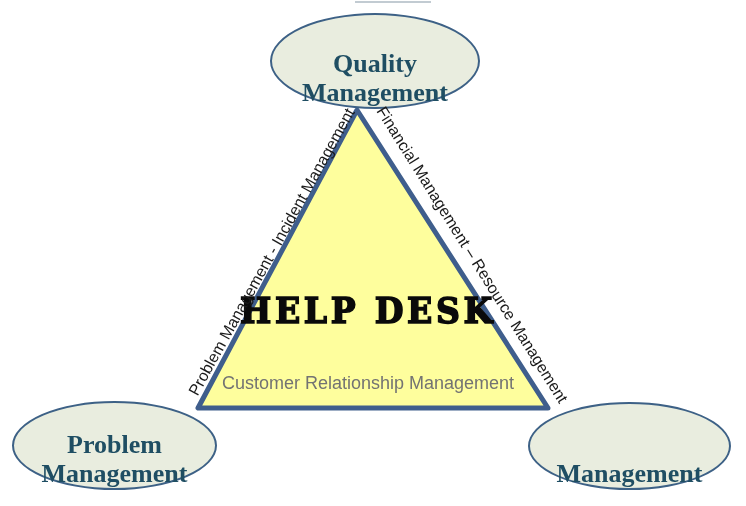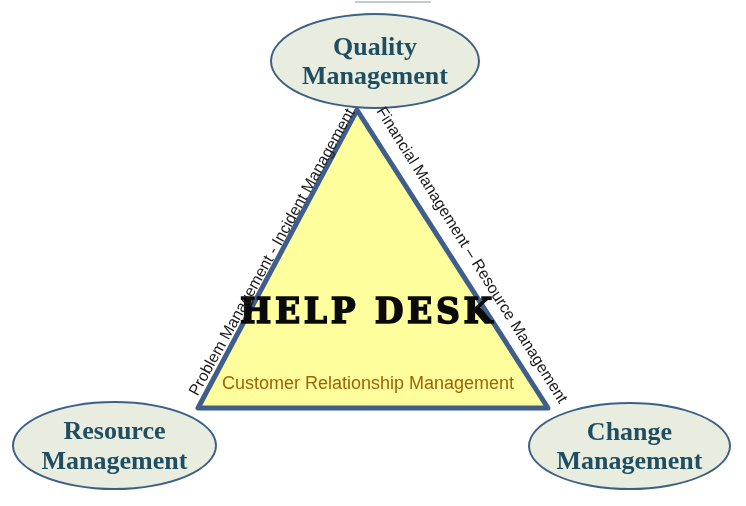--- a/index.html
+++ b/index.html
@@ -32,21 +32,21 @@
     width: 76px; height: 2px;
     background: #8fa0ad;
     opacity: 0.55;
   }
   .ellipse {
     position: absolute;
     border-radius: 50%;
     background: var(--ellipse-fill, #E9EDDF);
     border: 2px solid var(--ellipse-border, #3D6186);
     display: flex;
-    align-items: center;
+    align-items: flex-end;
     justify-content: center;
     box-sizing: border-box;
   }
   .ellipse.top    { left: 270px; top: 13px;  width: 210px; height: 96px; }
   .ellipse.bleft  { left: 12px;  top: 401px; width: 205px; height: 89px; }
   .ellipse.bright { left: 528px; top: 402px; width: 203px; height: 88px; }
   .ellipse-label {
     text-align: center;
     font-family: "Liberation Serif", serif;
     font-weight: bold;
@@ -79,21 +79,21 @@
   }
   .edge-label.right {
     left: 472px; top: 255px;
     transform: translate(-50%, -50%) rotate(58deg);
   }
   .base-label {
     position: absolute;
     left: 368px;
     transform: translateX(-50%);
     font-size: 18px;
-    color: #a16207;
+    color: #737373;
     white-space: nowrap;
   }
   .base-label.inside { top: 373px; }
   .base-label.b1     { top: 427px; }
   .base-label.b2     { top: 451px; }
 </style>
 </head>
 <body>
 
 <div class="canvas">
@@ -106,28 +106,27 @@
 
   <div class="ellipse top">
     <div class="ellipse-label">
       <div>Quality</div>
       <div>Management</div>
     </div>
   </div>
 
   <div class="ellipse bleft">
     <div class="ellipse-label">
-      <div>Resource</div>
+      <div>Problem</div>
       <div>Management</div>
     </div>
   </div>
 
   <div class="ellipse bright">
     <div class="ellipse-label">
-      <div>Change</div>
       <div>Management</div>
     </div>
   </div>
 
   <div class="center-label">HELP DESK</div>
 
   <div class="edge-label left">Problem Management - Incident Management</div>
 
   <div class="edge-label right">Financial Management – Resource Management</div>
 

